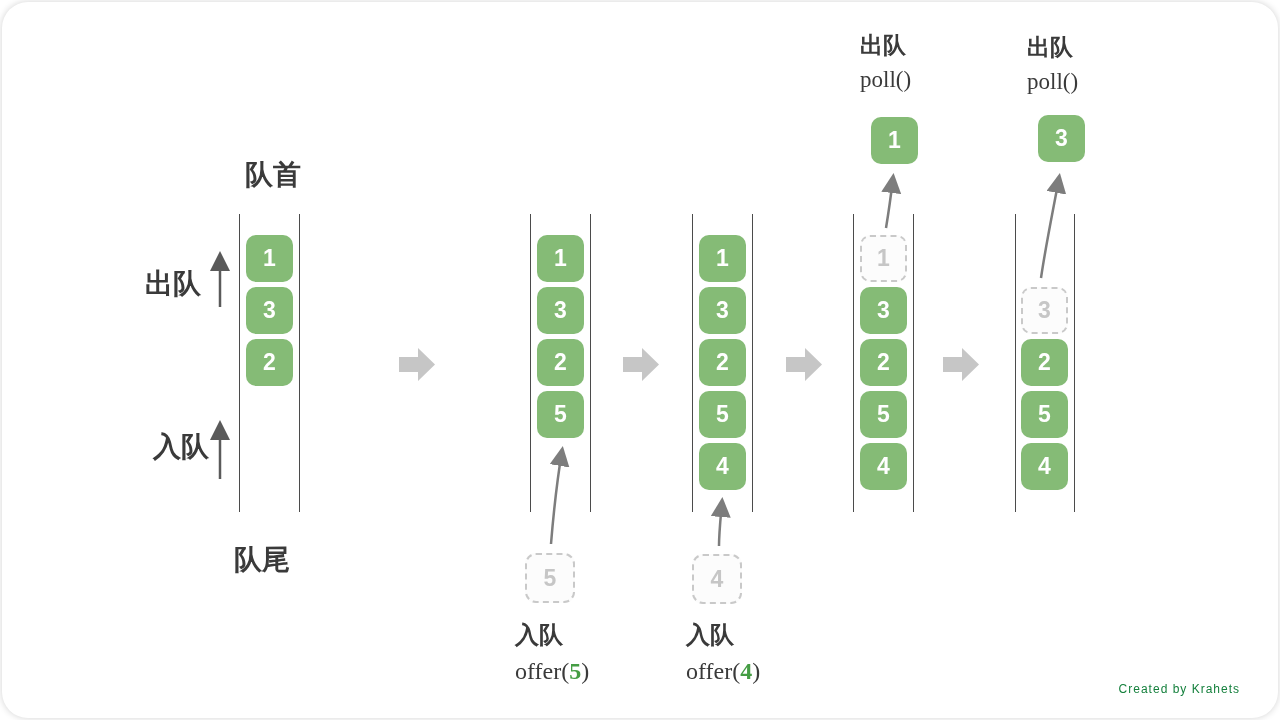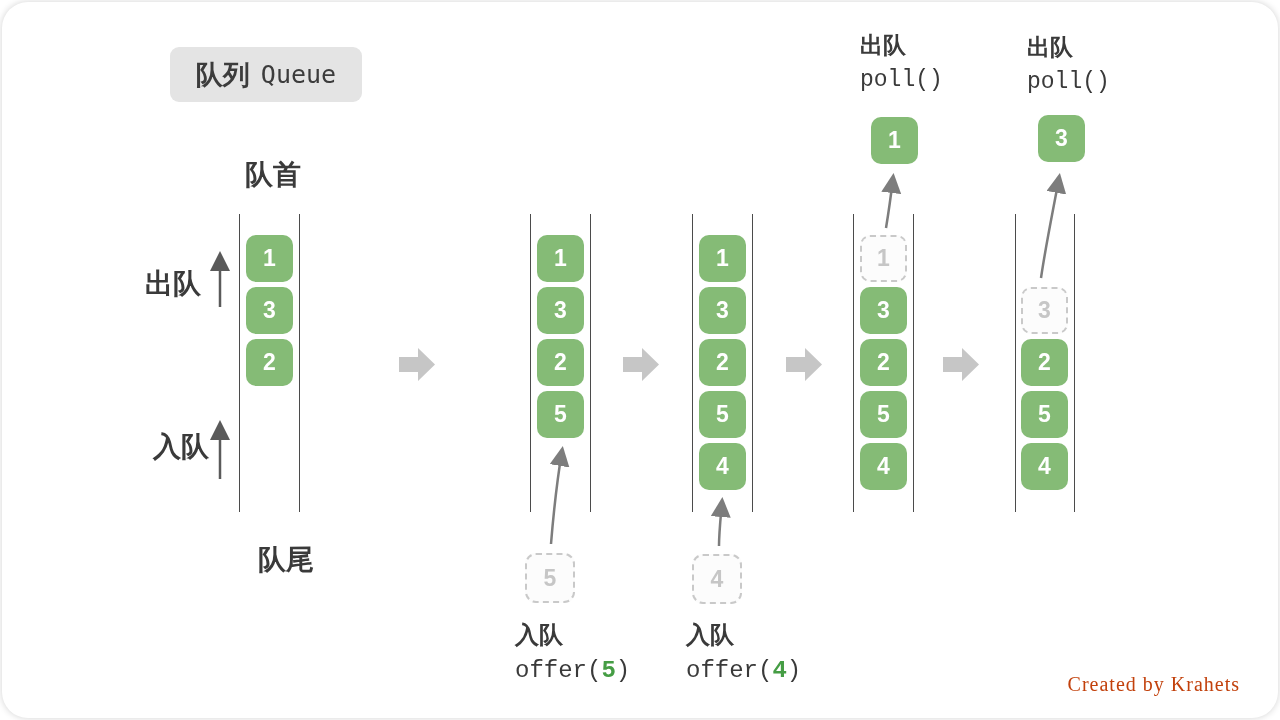--- a/index.html
+++ b/index.html
@@ -35,31 +35,31 @@
     display:flex; align-items:center; justify-content:center;
   }
   .qbox.ghost {
     background:#fcfcfc; border:2px dashed #c9c9c9; color:#c6c6c6;
   }
   .qbox.below { width:50px; height:50px; border-radius:11px; }
 
   .op { position:absolute; white-space:nowrap; }
   .op .op-zh { font-size:24px; font-weight:700; color:#3a3a3a; line-height:30px; }
   .op .op-code {
-    font-family:Liberation Mono, monospace;
+    font-family:Liberation Serif, serif;
     font-size:24px; color:#3a3a3a; line-height:30px; margin-top:6px;
   }
   .op.top .op-zh { font-size:23px; }
   .op.top .op-code { font-size:23px; margin-top:5px; }
   .op-code .arg { color:#459d44; font-weight:700; }
 
   .watermark {
     position:absolute; right:38px; bottom:22px;
-    font-family:Liberation Serif, serif;
-    font-size:20px; color:#c2410c; letter-spacing:1px;
+    font-family:Liberation Sans, sans-serif;
+    font-size:12px; color:#15803d; letter-spacing:1px;
   }
 </style>
 </head>
 <body>
 
 <div class="canvas">
 
   <svg class="overlay" viewBox="0 0 1276 716">
     <defs>
       <marker id="ah-dark" markerWidth="9" markerHeight="9" refX="6" refY="4" orient="auto">
@@ -80,27 +80,23 @@
     <path d="M 1039,276 C 1044,242 1051,209 1057,176" fill="none" stroke="#7d7d7d" stroke-width="2.5" marker-end="url(#ah-gray)"></path>
 
     <g fill="#c6c6c6">
       <polygon points="397,355 416,355 416,346 433,362.5 416,379 416,370 397,370"></polygon>
       <polygon points="621,355 640,355 640,346 657,362.5 640,379 640,370 621,370"></polygon>
       <polygon points="784,355 803,355 803,346 820,362.5 803,379 803,370 784,370"></polygon>
       <polygon points="941,355 960,355 960,346 977,362.5 960,379 960,370 941,370"></polygon>
     </g>
   </svg>
 
-  <div class="title-box">
-    <span class="title-zh">队列</span>
-    <span class="title-en">Queue</span>
-  </div>
 
   <div class="zh-label" style="left:243px; top:154px;">队首</div>
-  <div class="zh-label" style="left:256px; top:539px;text-align:center;">队尾</div>
+  <div class="zh-label" style="left:232px; top:539px;text-align:center;">队尾</div>
   <div class="zh-label" style="left:143px; top:263px;">出队</div>
   <div class="zh-label" style="left:151px; top:426px;">入队</div>
 
   <div class="channel" style="left:237px; width:61px;"></div>
   <div class="channel" style="left:528px; width:61px;"></div>
   <div class="channel" style="left:690px; width:61px;"></div>
   <div class="channel" style="left:851px; width:61px;"></div>
   <div class="channel" style="left:1013px; width:60px;"></div>
 
   <div class="qbox" style="left:244px; top:233px;">1</div>

